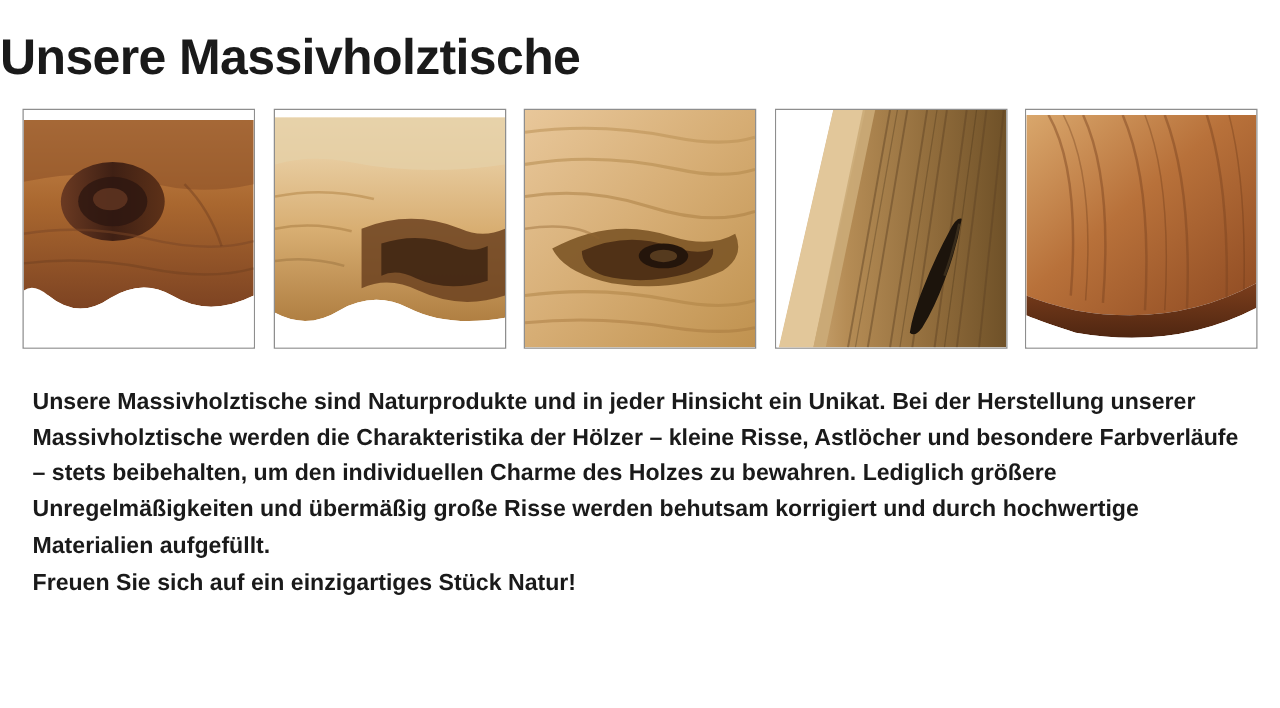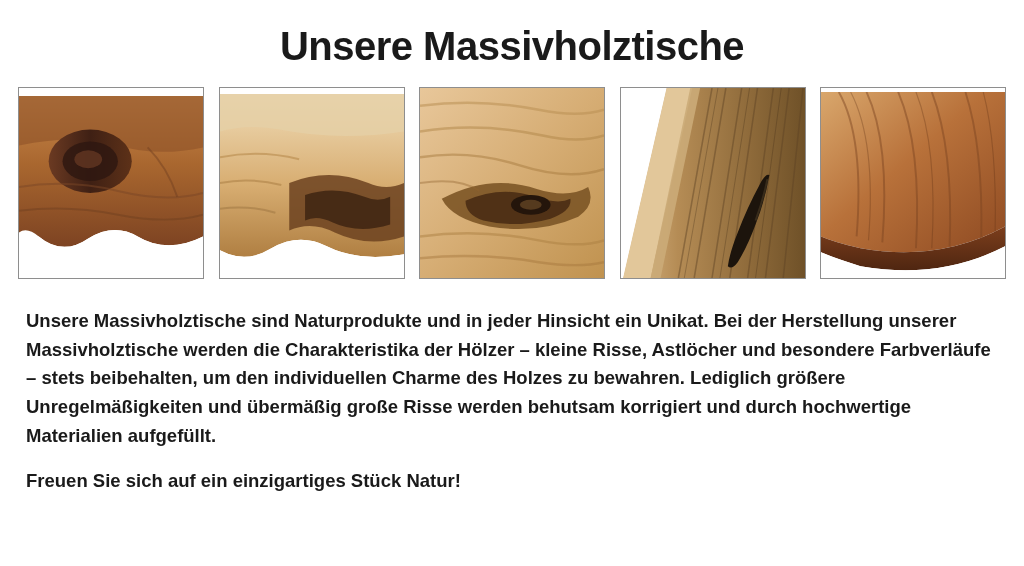--- a/index.html
+++ b/index.html
@@ -14,21 +14,21 @@
     color: #231f20;
     overflow: hidden;
   }
   .page {
     position: relative;
     width: 1024px;
     height: 566px;
     box-sizing: border-box;
   }
   .title {
-    text-align: center;
+    text-align: left;
     font-size: 40px;
     font-weight: bold;
     letter-spacing: -0.5px;
     margin: 0;
     padding-top: 24px;
     color: #1a1a1a;
   }
   .gallery {
     display: flex;
     justify-content: space-between;
@@ -55,21 +55,21 @@
     box-sizing: border-box;
     font-size: 18.5px;
     font-weight: bold;
     line-height: 1.55;
     color: #1a1a1a;
   }
   .caption p {
     margin: 0;
   }
   .caption .last-line {
-    margin-top: 17px;
+    margin-top: 2px;
   }
 </style>
 </head>
 <body>
 
 <div class="page">
 
   <h1 class="title">Unsere Massivholztische</h1>
 
   <div class="gallery">

